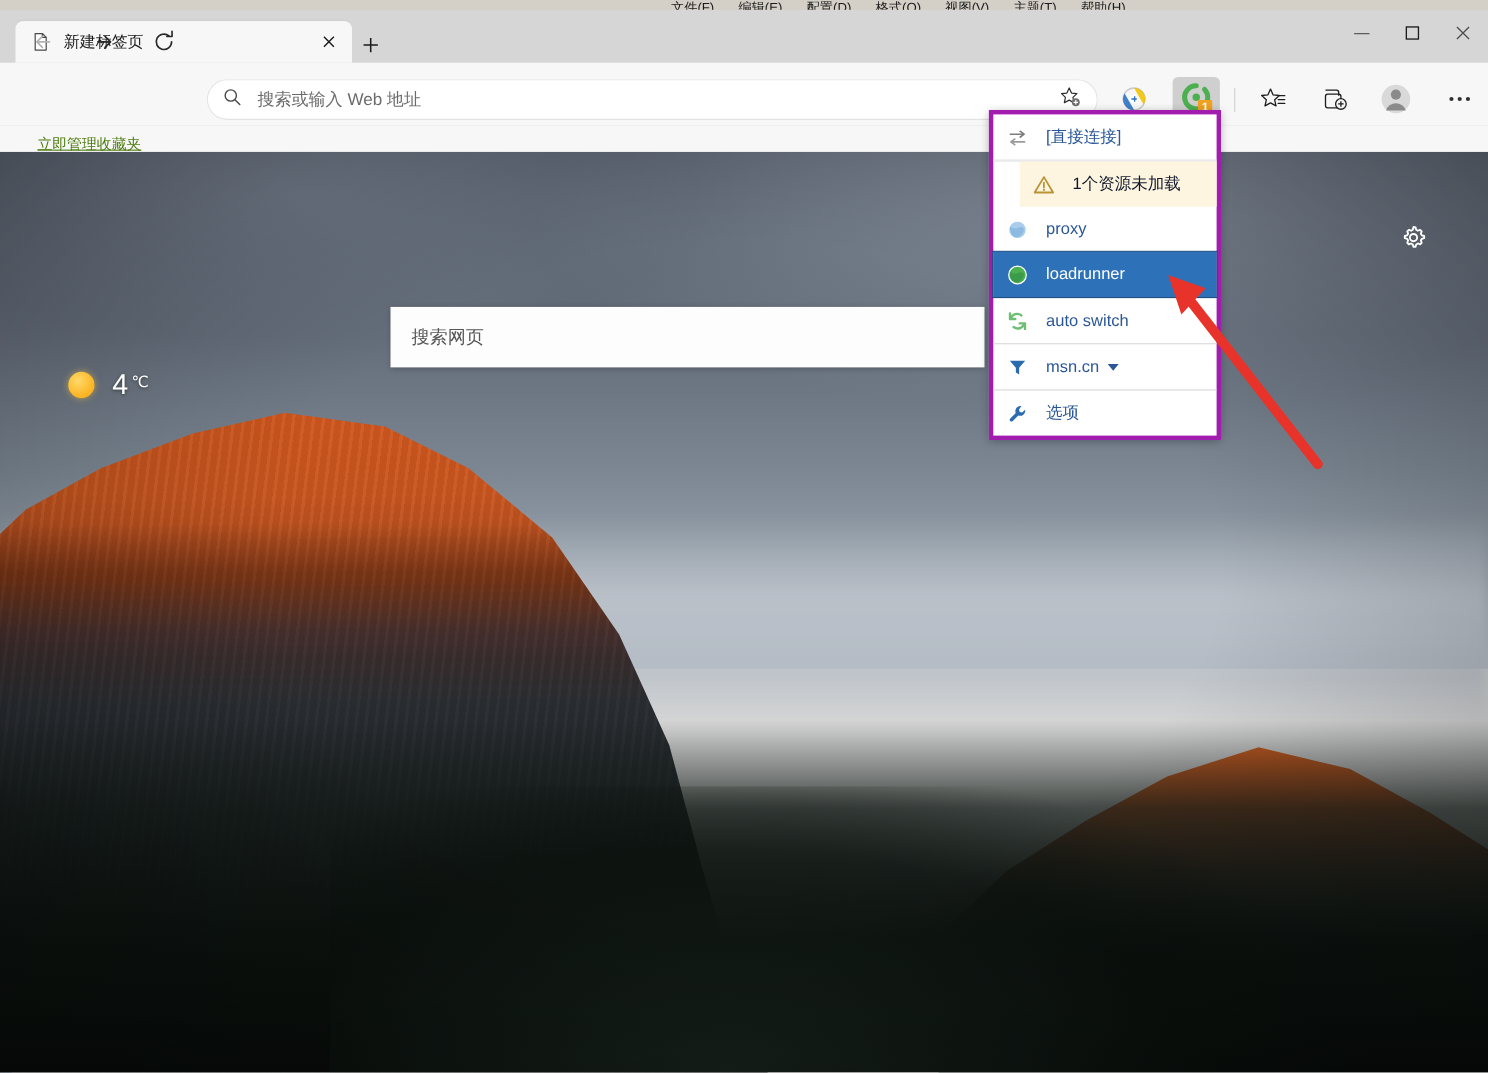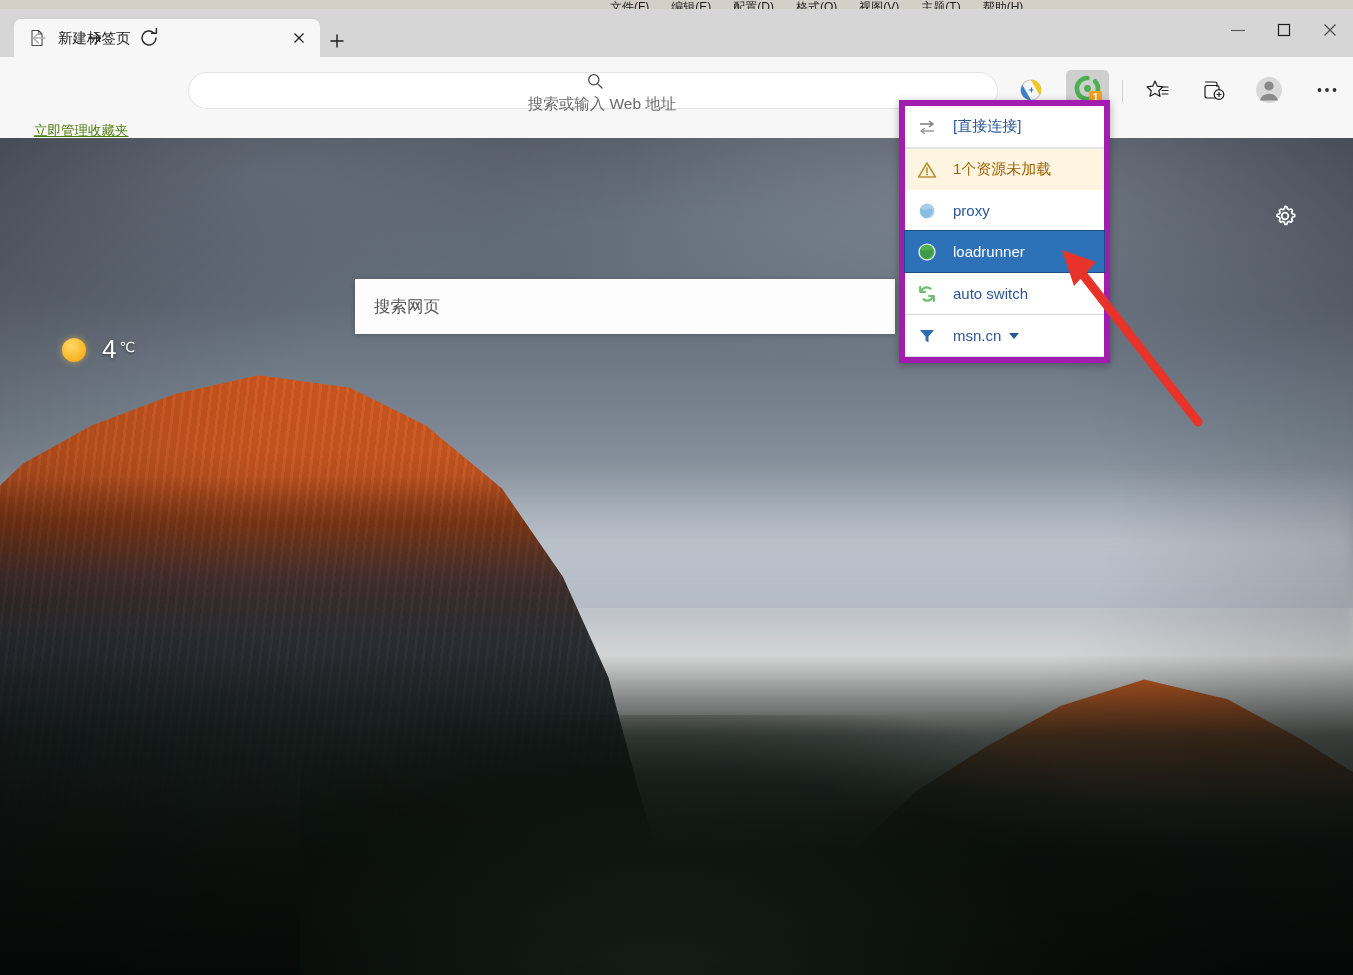--- a/index.html
+++ b/index.html
@@ -66,21 +66,21 @@
 
   
   .toolbar {
     position: absolute; left: 0; top: 48px; width: 1353px; height: 57px;
     background: #f7f7f7;
   }
   .navbtn { position: absolute; top: 11px; width: 36px; height: 36px; border-radius: 5px; }
   .omnibox {
     position: absolute; left: 188px; top: 63px; width: 810px; height: 37px;
     background: #ffffff; border-radius: 19px; display: flex; align-items: center;
-    padding: 0 10px 0 14px; box-shadow: inset 0 0 0 1px #e3e3e3; flex-direction: column;
+    padding: 0 10px 0 14px; box-shadow: inset 0 0 0 1px #e3e3e3;
   }
   .omni-ph { flex: 1; font-size: 15.5px; color: #6b6b6b; margin-left: 14px; white-space: nowrap; }
   .tb-ico { position: absolute; top: 0px; width: 38px; height: 38px; border-radius: 5px; }
 
   
   .favbar {
     position: absolute; left: 0; top: 105px; width: 1353px; height: 33px;
     background: #f7f7f7; display: flex; align-items: center; padding-left: 22px;
     font-size: 13.5px; color: #202020; white-space: nowrap;
   }
@@ -180,34 +180,34 @@
     position: absolute; left: 355px; top: 141px; width: 540px; height: 55px;
     background: #fdfdfd; display: flex; align-items: center; padding-left: 19px;
     box-shadow: 0 1px 5px rgba(0,0,0,.22);
   }
   .pagesearch .ph { font-size: 16.5px; color: #555555; }
 
   
   .omega-menu {
     position: absolute; left: 899px; top: 100px; width: 211px;
     background: #ffffff;
-    border: 6px solid #a21caf;
+    border: 4px solid #a21caf;
     box-shadow: 0 2px 8px rgba(0,0,0,.3);
     z-index: 40;
     font-size: 15px;
   }
   .om-item {
     display: flex; align-items: center; height: 41px; padding-left: 9px;
     color: #2b5797; white-space: nowrap;
   }
   .om-item .om-ico {
     width: 26px; flex: 0 0 26px; display: flex; align-items: center; justify-content: center;
   }
   .om-item .om-lbl { margin-left: 13px; }
-  .om-item.warn { background: #fdf5e0; color: #a16207; }
+  .om-item.warn { background: #fdf5e0; color: #0f172a; margin-left: 24px; }
   .om-item.sel { background: #2d72b8; color: #ffffff; outline: 1px solid #1d4e80; }
   .om-sep { height: 1px; background: #e4e4e4; margin: 0; }
   .om-sep.thick { height: 1px; background: #d8d8d8; }
 
   .caret {
     display: inline-block; width: 0; height: 0; margin-left: 8px;
     border-left: 5px solid transparent; border-right: 5px solid transparent;
     border-top: 6px solid #2b5797; vertical-align: 2px;
   }
 
@@ -470,20 +470,28 @@
       <span class="om-ico">
         <svg width="20" height="20" viewBox="0 0 20 20">
           <path d="M3 4 H17 L11.5 10.4 V16.5 L8.5 14.6 V10.4 Z" fill="#2b6bb0"></path>
         </svg>
       </span>
       <span class="om-lbl">msn.cn</span>
       <span class="caret"></span>
     </div>
     <div class="om-sep thick"></div>
 
+    <div class="om-item">
+      <span class="om-ico">
+        <svg width="20" height="20" viewBox="0 0 20 20">
+          <path d="M13.6 3.2 a4.6 4.6 0 0 0 -5.2 6.2 L3.4 14.4 a1.6 1.6 0 0 0 2.3 2.3 l5-5 a4.6 4.6 0 0 0 6.2-5.2 l-2.6 2.6 -2.3-.6 -.6-2.3 z" fill="#2b6bb0"></path>
+        </svg>
+      </span>
+      <span class="om-lbl">选项</span>
+    </div>
   </div>
 
   <div class="annot">
     <svg width="200" height="200" viewBox="0 0 200 200">
       <path d="M30 18 L158 182" stroke="#e8332a" stroke-width="9" stroke-linecap="round" fill="none"></path>
       <path d="M22 10 L56 22 L34 46 Z" fill="#e8332a"></path>
     </svg>
   </div>
 
 </div>

